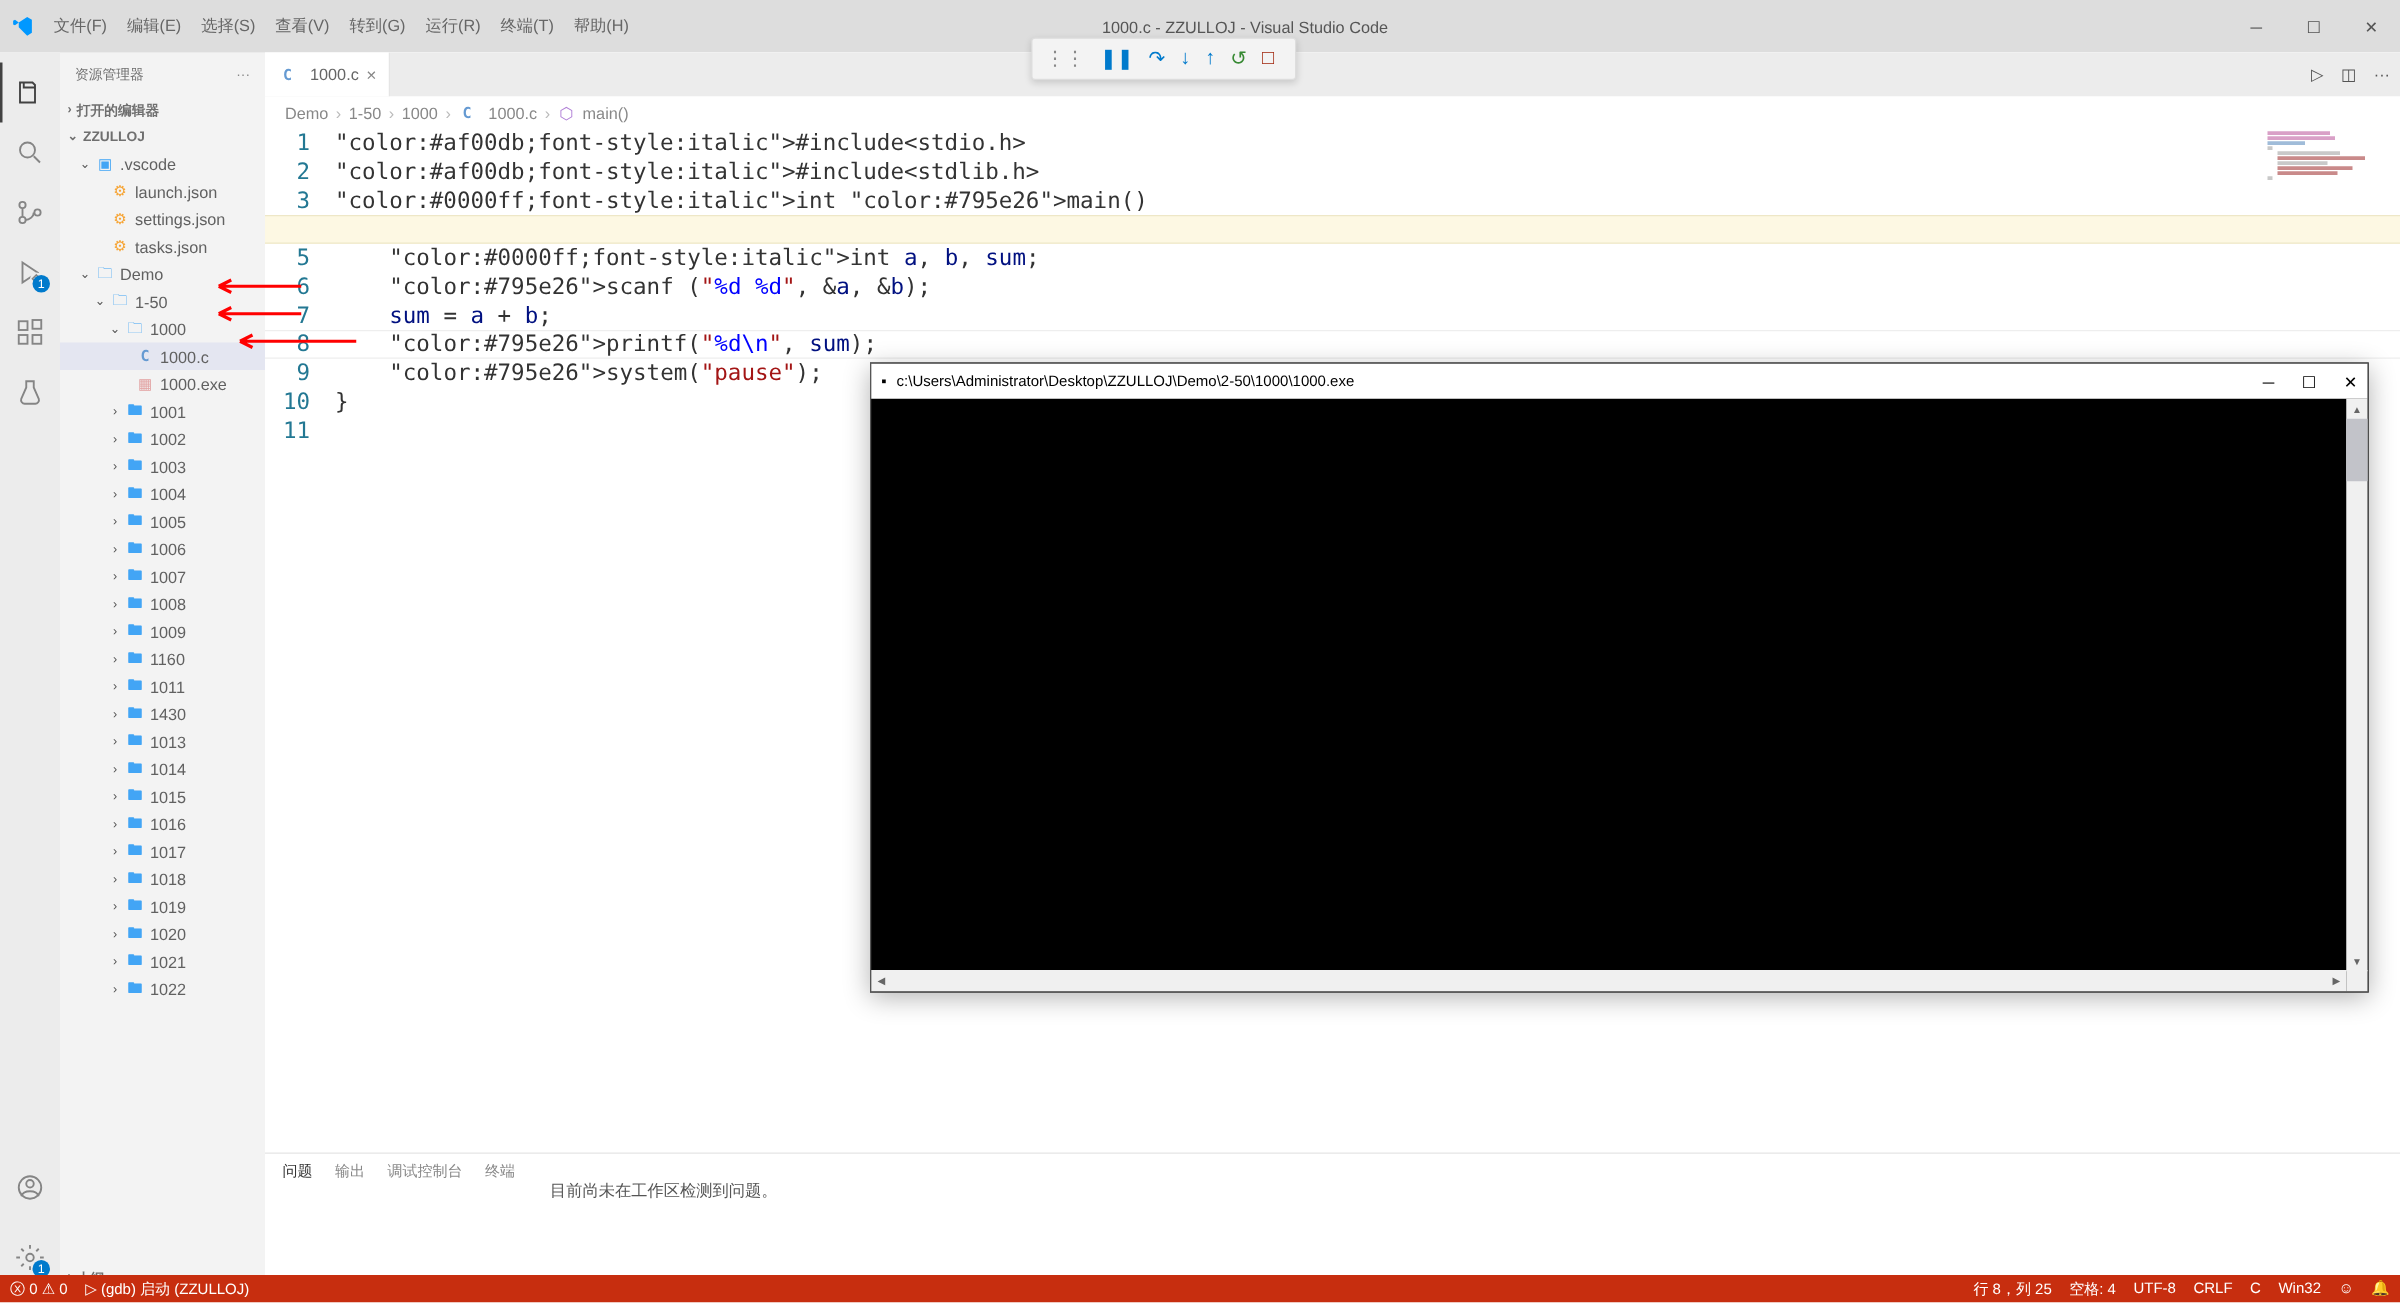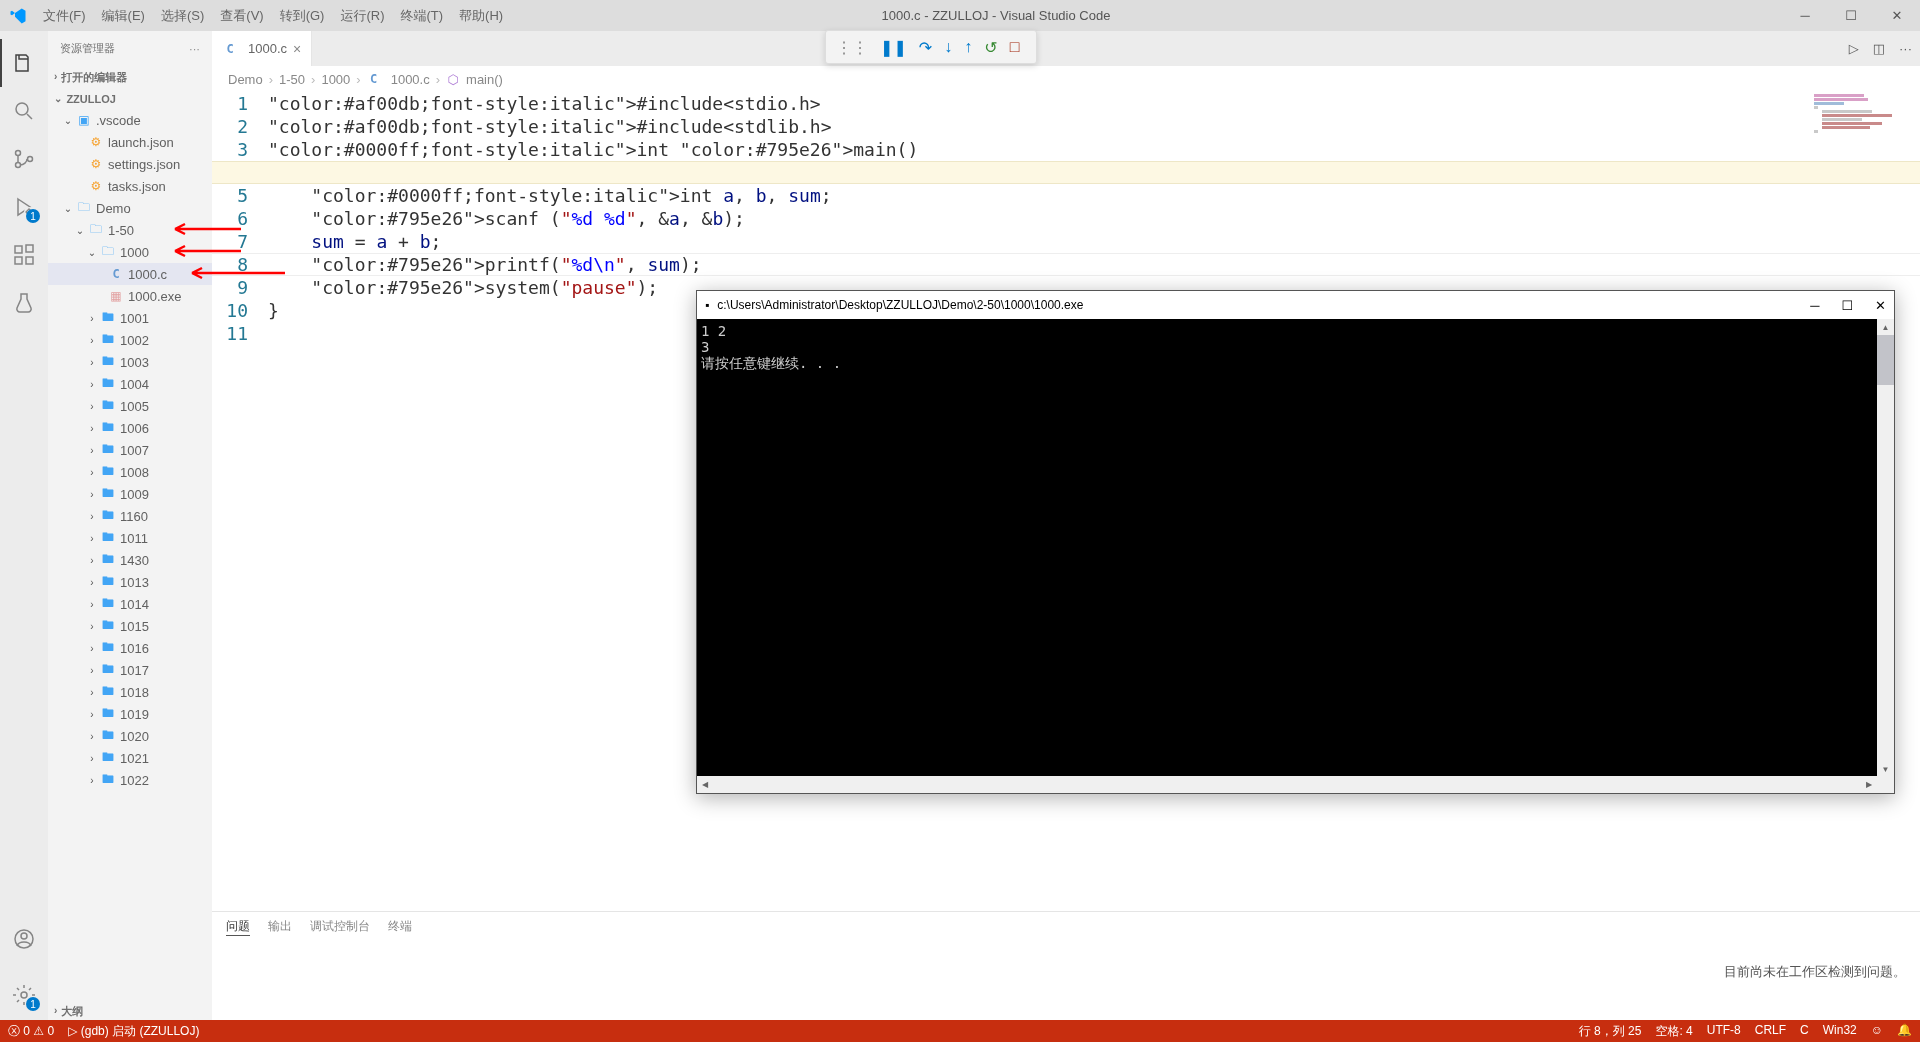--- a/index.html
+++ b/index.html
@@ -1,19 +1,19 @@
 <!DOCTYPE html>
 <html><head>
 <meta charset="utf-8">
 <style>
 * { margin:0; padding:0; box-sizing:border-box; }
 body { font-family:"Segoe UI","Microsoft YaHei",sans-serif; font-size:13px; color:#666; background:#fff; overflow:hidden; width:1920px; height:1042px; position:relative; }
 
 
-.titlebar { height:31px; background:#dddddd; display:flex; align-items:center; position:relative; }
+.titlebar { height:42px; background:#dddddd; display:flex; align-items:center; position:relative; }
 .titlebar .logo { width:35px; display:flex; justify-content:center; color:#0098ff; }
 .titlebar .menus { display:flex; }
 .titlebar .menus > div { padding:0 8px; height:30px; line-height:30px; cursor:pointer; }
 .titlebar .title { position:absolute; left:50%; transform:translateX(-50%); color:#555;margin-left:36px; }
 .titlebar .winbtns { position:absolute; right:0; display:flex; }
 .titlebar .winbtns > div { width:46px; height:30px; display:flex; align-items:center; justify-content:center; color:#555; }
 
 
 .main { display:flex; height:992px; }
 
@@ -69,21 +69,21 @@
 
 
 .minimap { position:absolute; top:61px; right:0; width:110px; height:40px; }
 .minimap .blk { position:absolute; height:3px; background:#c9c9c9; }
 
 
 .debug-toolbar { position:absolute; top:30px; left:825px; width:212px; height:34px; background:#f3f3f3; border:1px solid #ddd; border-radius:3px; display:flex; align-items:center; gap:12px; padding:0 10px; box-shadow:0 2px 6px rgba(0,0,0,.15);}
 .debug-toolbar span { cursor:pointer; font-size:16px;}
 
 
-.panel { height:112px; border-top:1px solid #e5e5e5; background:#fff; display:flex; flex-direction:column;text-align:right;}
+.panel { height:112px; border-top:1px solid #e5e5e5; background:#fff; display:flex; flex-direction:row;}
 .panel .ptabs { display:flex; gap:18px; padding:6px 14px; color:#888; font-size:12px;}
 .panel .ptabs .active { color:#333; border-bottom:1px solid #555;}
 .panel .pbody { padding:6px 14px; color:#555;margin-top:15px;}
 
 
 .console { position:absolute; top:290px; left:696px; width:1199px; height:504px; background:#000; border:1px solid #555; box-shadow:0 4px 20px rgba(0,0,0,.3);}
 .console .c-title { height:28px; background:#fff; display:flex; align-items:center; padding:0 8px; gap:8px; color:#000; font-size:12px;}
 .console .c-btns { margin-left:auto; display:flex; gap:22px; color:#000; font-size:13px;}
 .console .c-body { font-family:"NSimSun","Consolas",monospace; font-size:14px; color:#ccc; padding:4px 4px; line-height:16px; white-space:pre;}
 .console .vscroll { position:absolute; right:0; top:28px; bottom:16px; width:17px; background:#f0f0f0;}
@@ -450,23 +450,20 @@
 <div class="console">
   <div class="c-title">
     <span>▪</span>
     <span>c:\Users\Administrator\Desktop\ZZULLOJ\Demo\2-50\1000\1000.exe</span>
     <div class="c-btns">
       <span>─</span>
       <span>☐</span>
       <span>✕</span>
     </div>
   </div>
-  <div class="c-body"><span>1 2</span>
-<span>3</span>
-<span>请按任意键继续. . .</span></div>
   <div class="vscroll">
     <div class="arr" style="top:0">▲</div>
     <div class="thumb"></div>
     <div class="arr" style="bottom:0">▼</div>
   </div>
   <div class="hscroll">
     <div class="arr" style="left:0">◀</div>
     <div class="arr" style="right:0">▶</div>
   </div>
   <div class="corner"></div>

